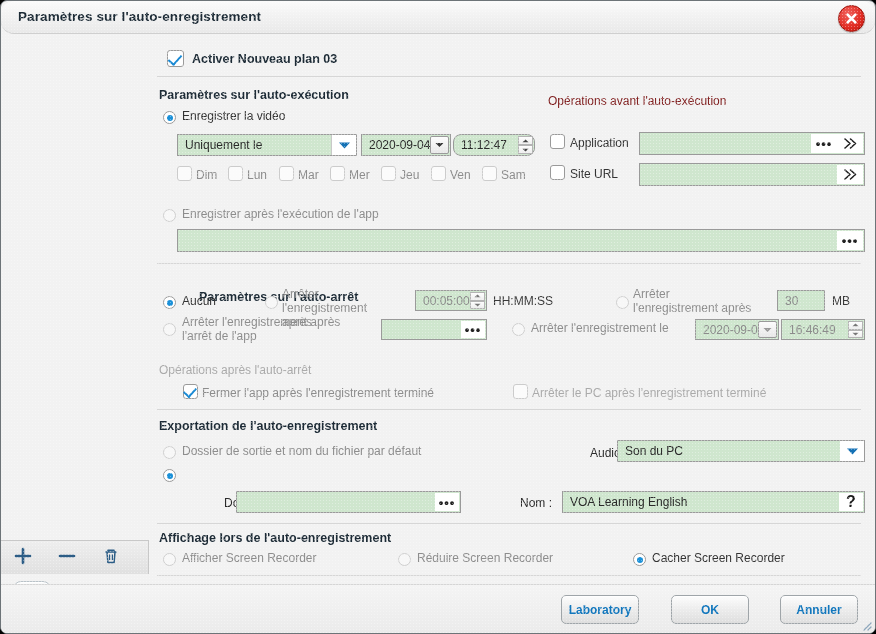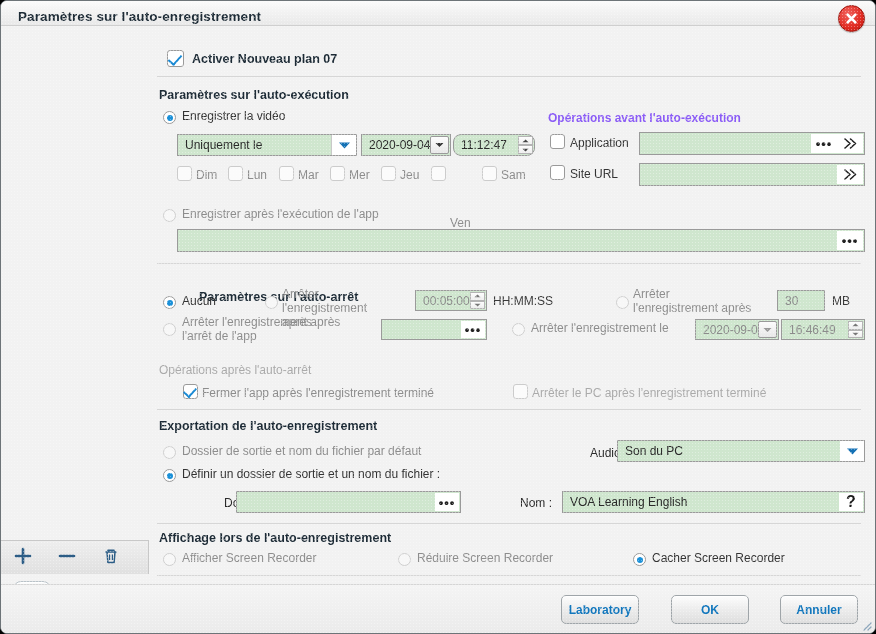--- a/index.html
+++ b/index.html
@@ -12,24 +12,25 @@
   .window{
     position:absolute;left:0;top:0;width:876px;height:634px;
     background:#f2f2f2;
     border:1px solid #6d7478;
     border-radius:7px;
     box-sizing:border-box;
     overflow:hidden;
   }
   
   .titlebar{
-    position:absolute;left:0;top:0;width:100%;height:25px;
+    position:absolute;left:0;top:0;width:100%;height:33px;
     background:linear-gradient(180deg,#fbfbfb 0%,#f2f2f2 45%,#e9e9e9 100%);
     border-bottom:1px solid #cfcfcf;
     box-sizing:border-box;
+    border-radius:13px;
   }
   .titlebar .title{
     position:absolute;left:17px;top:8px;
     font-size:13.5px;font-weight:bold;color:#1d2b36;
     letter-spacing:.1px;
     white-space:nowrap;
   }
   .close-btn{
     position:absolute;right:10px;top:4px;width:25px;height:25px;
     border-radius:50%;
@@ -273,21 +274,21 @@
     </div>
     <div class="brand-text">
       <div class="brand-name">RENE.E</div>
       <div class="brand-sub">Laboratory</div>
     </div>
   </div>
 
   <div class="content">
 
     <div class="cb big on" style="left:17px;top:15px;"></div>
-    <div class="lbl" style="left:42px;top:17px;font-weight:bold;font-size:12.5px;color:#1d2b36;">Activer Nouveau plan 07</div>
+    <div class="lbl" style="left:42px;top:17px;font-weight:bold;font-size:12.5px;color:#1d2b36;">Activer Nouveau plan 03</div>
     <div class="sep" style="top:41px;"></div>
 
     <div class="grp-title" style="left:9px;top:53px;">Paramètres sur l'auto-exécution</div>
 
     <div class="radio on" style="left:13px;top:76px;"></div>
     <div class="lbl" style="left:32px;top:74px;">Enregistrer la vidéo</div>
 
     <div class="field" style="left:27px;top:99px;width:180px;height:22px;">
       <span class="txt">Uniquement le</span>
       <span class="dd-arrow">
@@ -327,26 +328,26 @@
       <div class="lbl mid" style="left:46px;top:133px;">Dim</div>
       <div class="cb dim" style="left:78px;top:131px;"></div>
       <div class="lbl mid" style="left:97px;top:133px;">Lun</div>
       <div class="cb dim" style="left:129px;top:131px;"></div>
       <div class="lbl mid" style="left:148px;top:133px;">Mar</div>
       <div class="cb dim" style="left:180px;top:131px;"></div>
       <div class="lbl mid" style="left:199px;top:133px;">Mer</div>
       <div class="cb dim" style="left:231px;top:131px;"></div>
       <div class="lbl mid" style="left:250px;top:133px;">Jeu</div>
       <div class="cb dim" style="left:281px;top:131px;"></div>
-      <div class="lbl mid" style="left:300px;top:133px;margin-top:48px;">Ven</div>
+      <div class="lbl mid" style="left:300px;top:133px;">Ven</div>
       <div class="cb dim" style="left:332px;top:131px;"></div>
       <div class="lbl mid" style="left:351px;top:133px;">Sam</div>
     </div>
 
-    <div class="lbl" style="left:398px;top:76px;color:#8b5cf6;font-weight:bold;">Opérations avant l'auto-exécution</div>
+    <div class="lbl" style="left:398px;top:59px;color:#7f1d1d;">Opérations avant l'auto-exécution</div>
 
     <div class="cb" style="left:400px;top:99px;"></div>
     <div class="lbl" style="left:420px;top:101px;">Application</div>
     <div class="field" style="left:489px;top:97px;width:226px;height:23px;">
       <span class="txt"></span>
       <span class="ellipsis-btn" style="right:27px;">•••</span>
       <span class="chev-btn">
         <svg width="15" height="13" viewBox="0 0 15 13">
             <path d="M2 2 L7 6.5 L2 11 M7.5 2 L12.5 6.5 L7.5 11" fill="none" stroke="#222" stroke-width="1.6" stroke-linecap="round" stroke-linejoin="round"></path>
           </svg>
@@ -444,21 +445,20 @@
     <div class="lbl dim" style="left:382px;top:351px;">Arrêter le PC après l'enregistrement terminé</div>
 
     <div class="sep" style="top:374px;"></div>
 
     <div class="grp-title" style="left:9px;top:384px;">Exportation de l'auto-enregistrement</div>
 
     <div class="radio off-dim" style="left:13px;top:411px;"></div>
     <div class="lbl mid" style="left:32px;top:409px;">Dossier de sortie et nom du fichier par défaut</div>
 
     <div class="radio on" style="left:13px;top:434px;"></div>
-    <div class="lbl" style="left:32px;top:432px;">Définir un dossier de sortie et un nom du fichier :</div>
 
     <div class="lbl" style="left:74px;top:461px;color:#2a2a2a;">Dossier :</div>
     <div class="field" style="left:86px;top:456px;width:225px;height:22px;">
       <span class="ellipsis-btn" style="width:24px;">•••</span>
     </div>
 
     <div class="lbl" style="left:370px;top:461px;color:#2a2a2a;">Nom :</div>
     <div class="field" style="left:412px;top:456px;width:303px;height:22px;">
       <span class="txt">VOA Learning English</span>
       <span class="qmark-btn">?</span>

